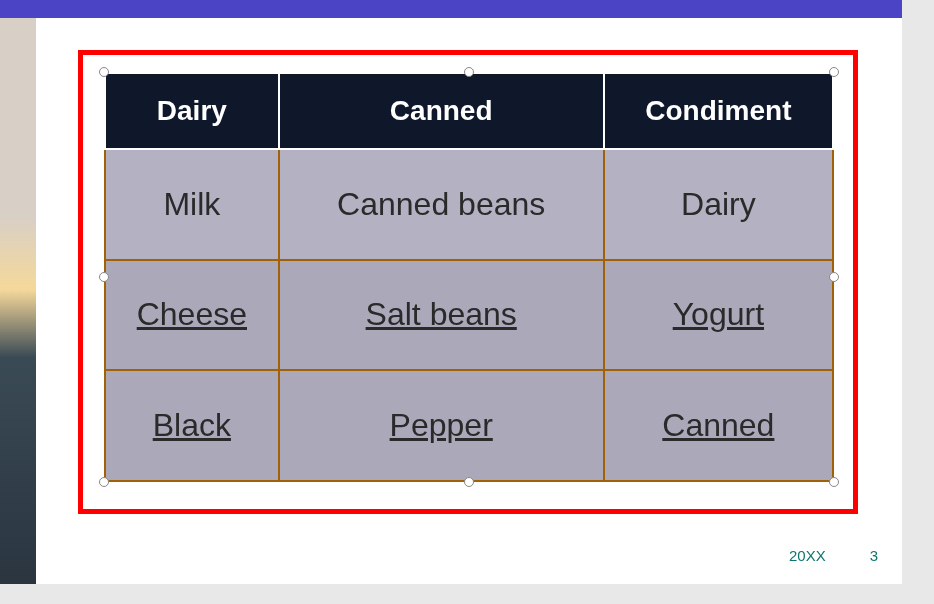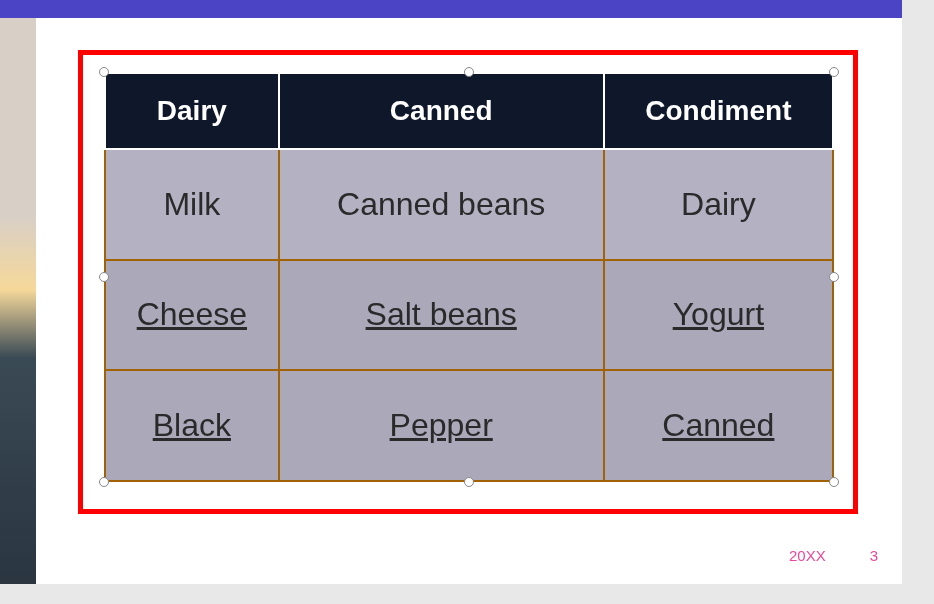--- a/index.html
+++ b/index.html
@@ -93,21 +93,21 @@
       border: 1px solid #888;
       background: #ffffff;
       border-radius: 50%;
       transform: translate(-50%, -50%);
     }
     .footer {
       position: absolute;
       bottom: 20px;
       right: 24px;
       font-size: 15px;
-      color: #ec4899;
+      color: #0f766e;
       display: flex;
       gap: 44px;
     }
   </style>
 </head>
 <body>
 
 <div class="top-bar"></div>
 <div class="left-strip"></div>
 <div class="right-gutter"></div>

